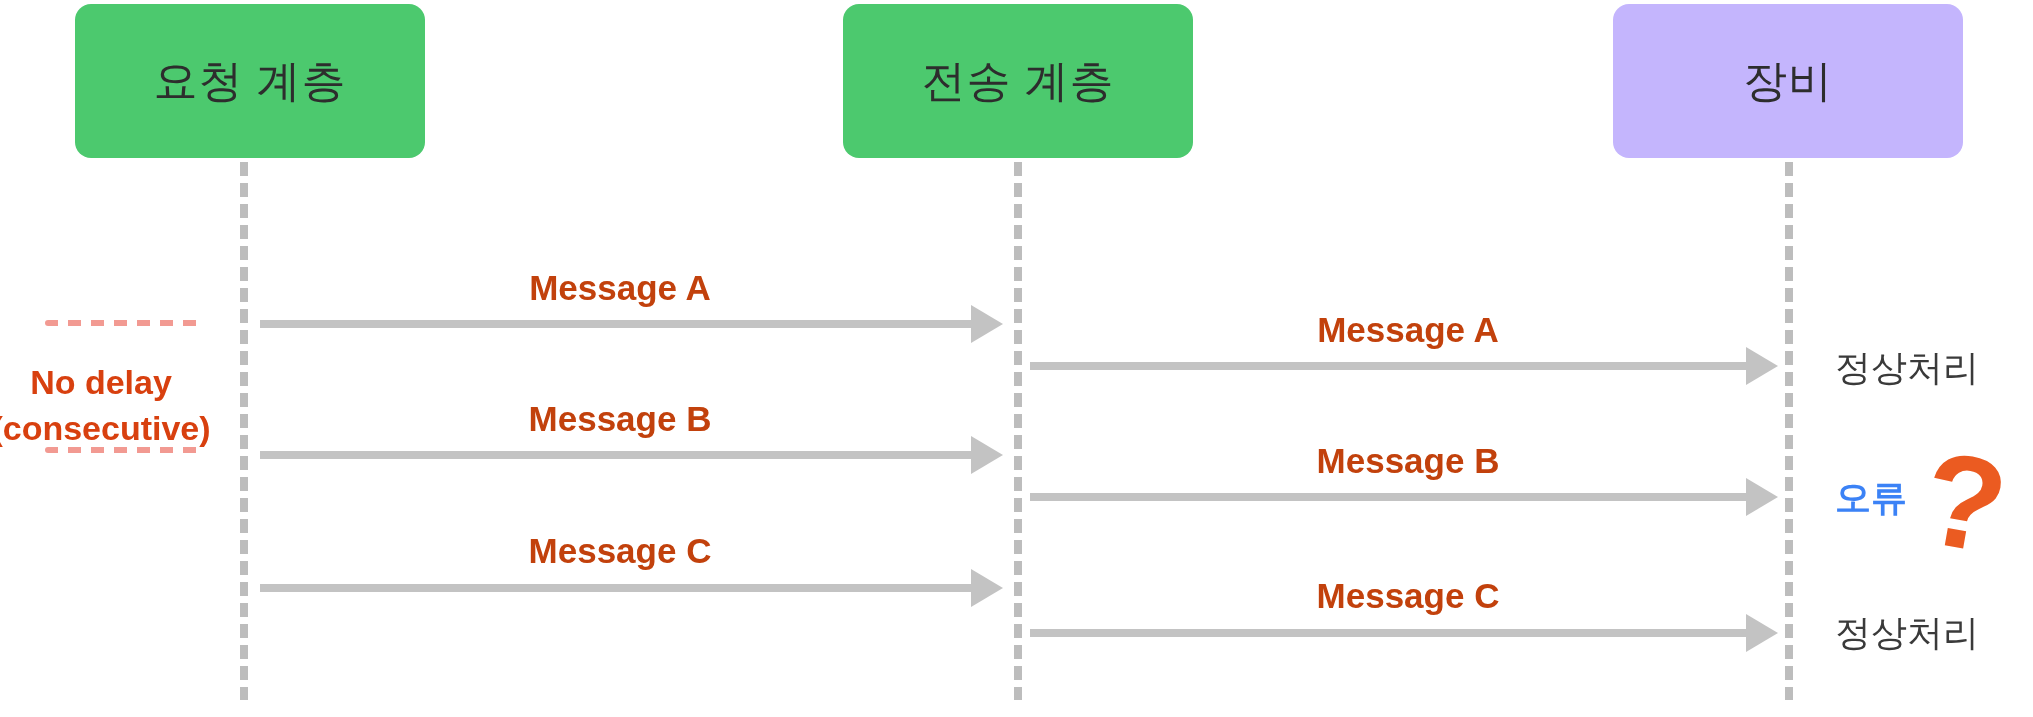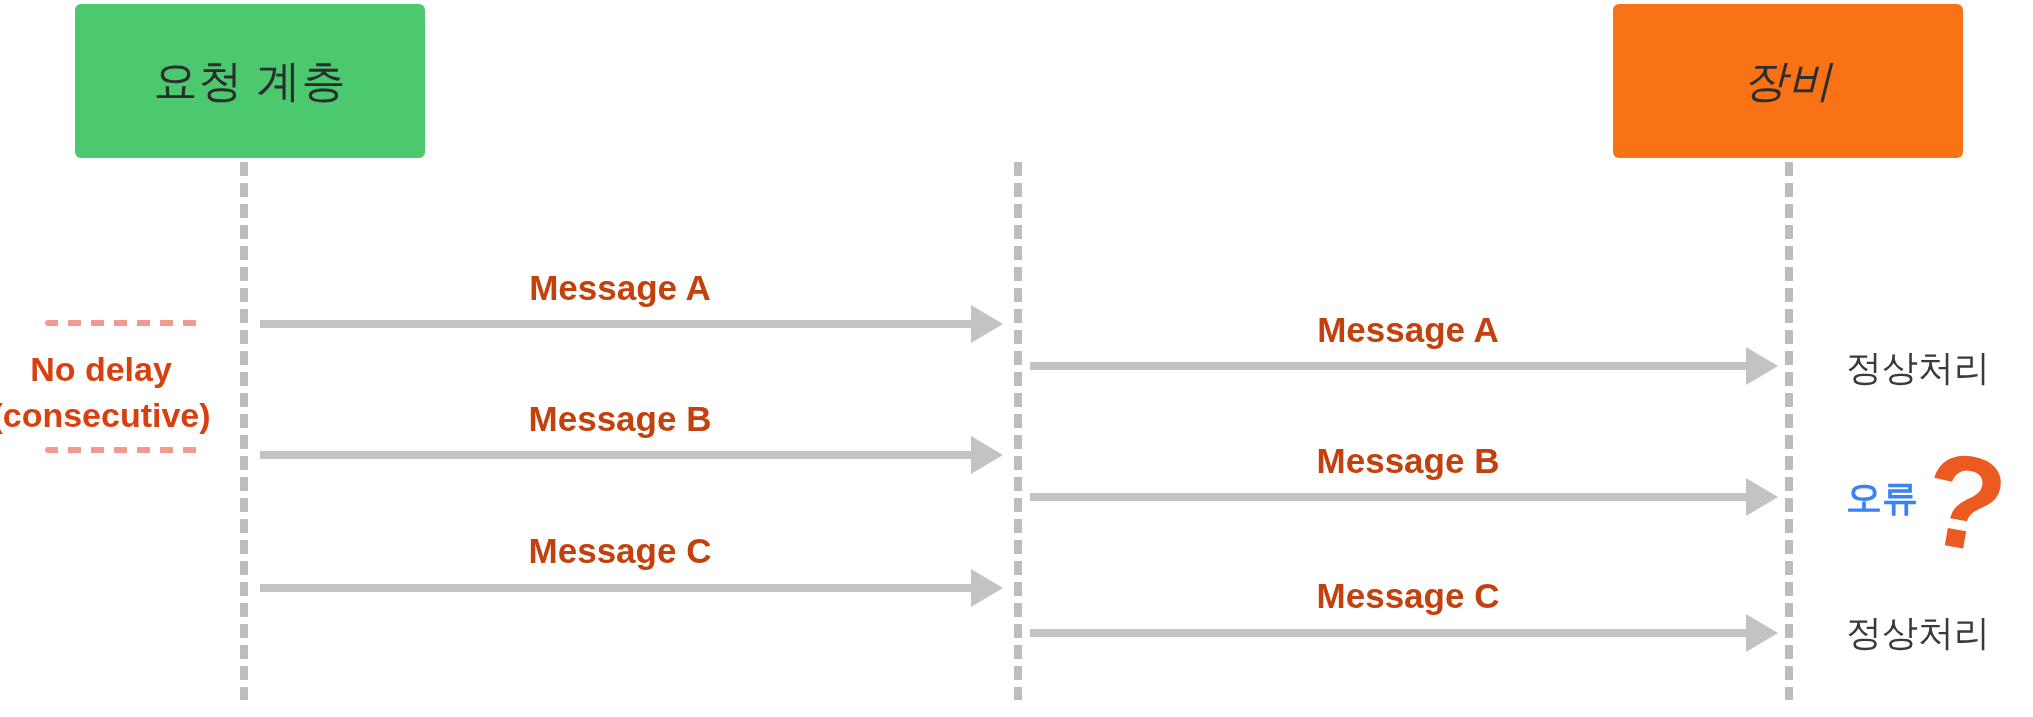--- a/index.html
+++ b/index.html
@@ -15,27 +15,27 @@
     background: #ffffff;
     overflow: hidden;
   }
 
   
   .actor {
     position: absolute;
     top: 4px;
     height: 154px;
     width: 350px;
-    border-radius: 6px;
+    border-radius: 16px;
     display: flex;
     align-items: center;
     justify-content: center;
   }
   .actor.green { background: #4CC96E; }
-  .actor.gray  { background: #f97316; font-style: italic; }
+  .actor.gray  { background: #c4b5fd; }
   .actor .actor-label {
     font-size: 44px;
     font-weight: 500;
     color: #2D2D2D;
     letter-spacing: 1px;
   }
   .actor-1 { left: 75px; }
   .actor-2 { left: 843px; }
   .actor-3 { left: 1613px; }
 
@@ -93,21 +93,20 @@
 
   
   .result {
     position: absolute;
     left: 1835px;
     transform: translateY(-50%);
     font-size: 36px;
     font-weight: 500;
     color: #3A3A3A;
     white-space: nowrap;
-    margin-left: 11px;
   }
   .result.error {
     color: #3b82f6;
     font-weight: 700;
   }
 
   
   .note-dash {
     position: absolute;
     left: 45px;
@@ -122,40 +121,44 @@
   }
   .note-dash-top    { top: 320px; }
   .note-dash-bottom { top: 447px; }
   .note-text {
     position: absolute;
     transform: translate(-50%, -50%);
     font-size: 34px;
     font-weight: 600;
     color: #D8400F;
     white-space: nowrap;
+    margin-top: 13px;
   }
   .note-line1 { left: 101px; top: 369px; }
   .note-line2 { left: 101px; top: 415px; }
 
   
   .q-icon {
     position: absolute;
     left: 1898px;
     top: 424px;
     width: 135px;
     height: 155px;
   }
 </style>
 </head>
 <body>
 
 <div class="stage">
 
   <div class="actor green actor-1">
     <span class="actor-label">요청 계층</span>
+  </div>
+  <div class="actor green actor-2">
+    <span class="actor-label">전송 계층</span>
   </div>
   <div class="actor gray actor-3">
     <span class="actor-label">장비</span>
   </div>
 
   <div class="lifeline lifeline-1"></div>
   <div class="lifeline lifeline-2"></div>
   <div class="lifeline lifeline-3"></div>
 
   <div class="note-dash note-dash-top"></div>

